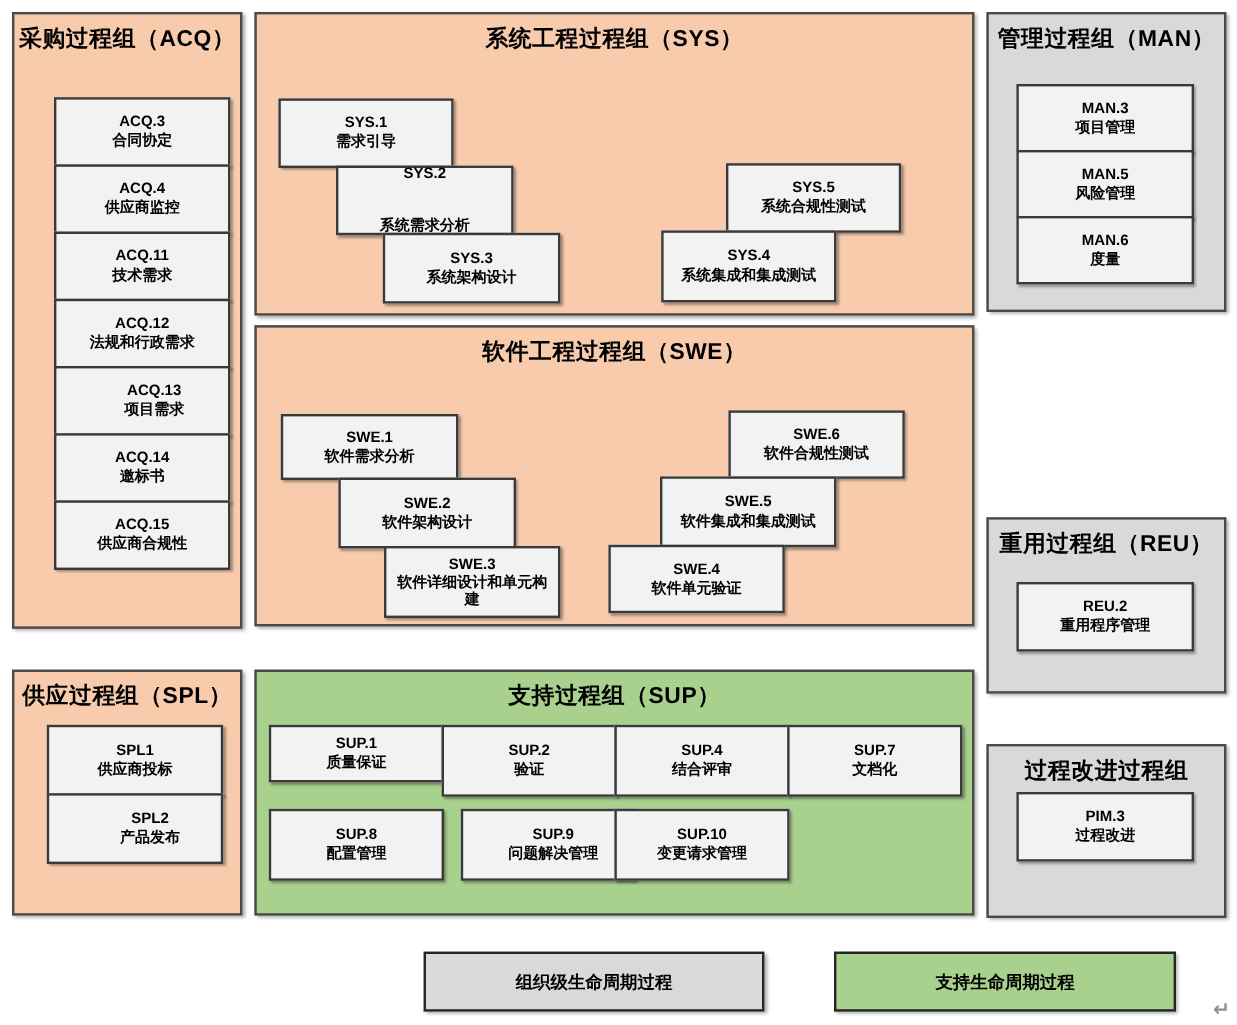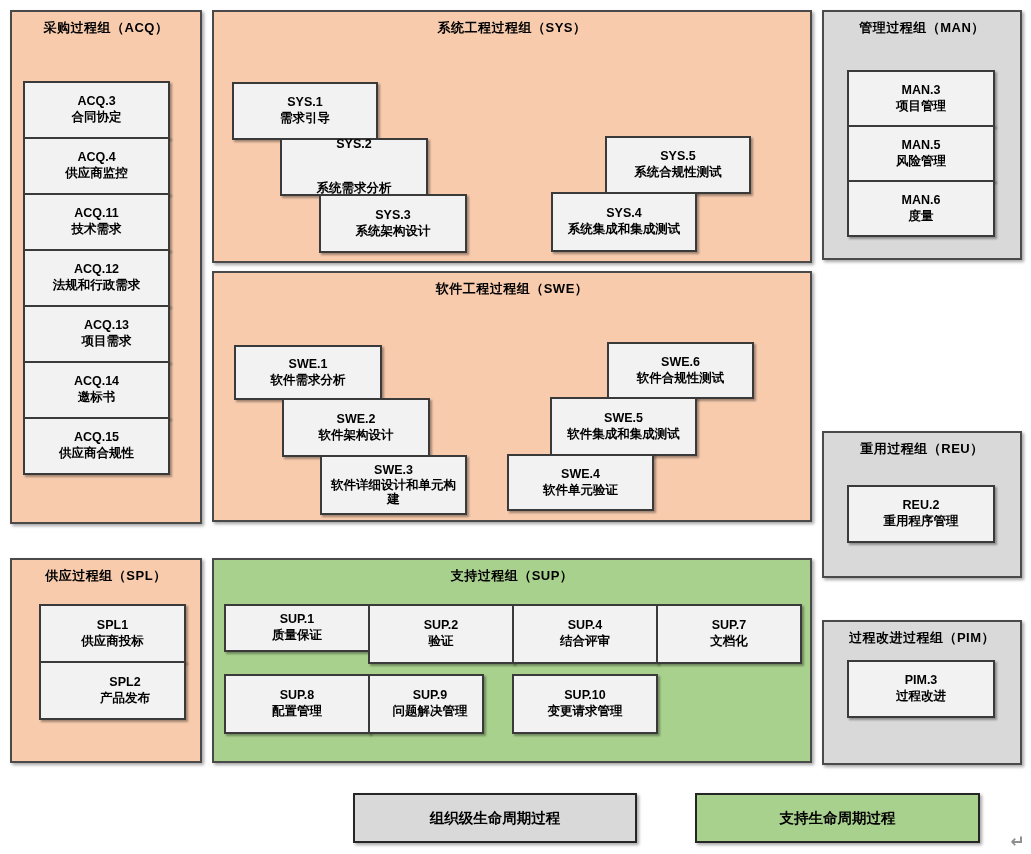--- a/index.html
+++ b/index.html
@@ -11,21 +11,21 @@
   .group{
     position:absolute;box-sizing:border-box;
     border:2px solid #4a4a4a;
     box-shadow:2px 2px 3px rgba(0,0,0,0.35);
   }
   .group.basic{background:#f8cbad;}
   .group.org{background:#d9d9d9;}
   .group.support{background:#a9d18e;}
   .group-title{
     position:absolute;top:7px;left:0;width:100%;
-    text-align:center;font-weight:bold;font-size:13px;
+    text-align:center;font-weight:bold;font-size:19px;
     letter-spacing:0.5px;
   }
   .item{
     position:absolute;box-sizing:border-box;
     background:#f2f2f2;border:2px solid #3a3a3a;
     box-shadow:2px 2px 2px rgba(0,0,0,0.35);
     display:flex;flex-direction:column;justify-content:center;align-items:center;
     text-align:center;font-weight:bold;font-size:12.5px;line-height:1.25;
     padding:1px 4px;
   }
@@ -43,21 +43,21 @@
     font-size:17px;font-weight:bold;
   }
 </style>
 </head>
 <body>
 
 <div class="canvas">
 
   <section class="group basic" style="left:10px;top:10px;width:192px;height:514px;">
     <div class="group-title">采购过程组（ACQ）</div>
-    <div class="stack" style="left:11px;top:69px;width:147px;">
+    <div class="stack" style="left:33px;top:69px;width:147px;">
       <div class="item" style="height:58px;">
         <div>ACQ.3</div>
         <div>合同协定</div>
       </div>
       <div class="item" style="height:58px;">
         <div>ACQ.4</div>
         <div>供应商监控</div>
       </div>
       <div class="item" style="height:58px;">
         <div>ACQ.11</div>
@@ -189,21 +189,21 @@
       <div>结合评审</div>
     </div>
     <div class="item" style="left:442px;top:44px;width:146px;height:60px;">
       <div>SUP.7</div>
       <div>文档化</div>
     </div>
     <div class="item" style="left:10px;top:114px;width:146px;height:60px;">
       <div>SUP.8</div>
       <div>配置管理</div>
     </div>
-    <div class="item" style="left:154px;top:114px;width:116px;height:60px;padding-left:12px;">
+    <div class="item" style="left:170px;top:114px;width:146px;height:60px;padding-left:12px;">
       <div>SUP.9</div>
       <div>问题解决管理</div>
     </div>
     <div class="item" style="left:298px;top:114px;width:146px;height:60px;">
       <div>SUP.10</div>
       <div>变更请求管理</div>
     </div>
   </section>
 
   <section class="group org" style="left:822px;top:620px;width:200px;height:145px;">

